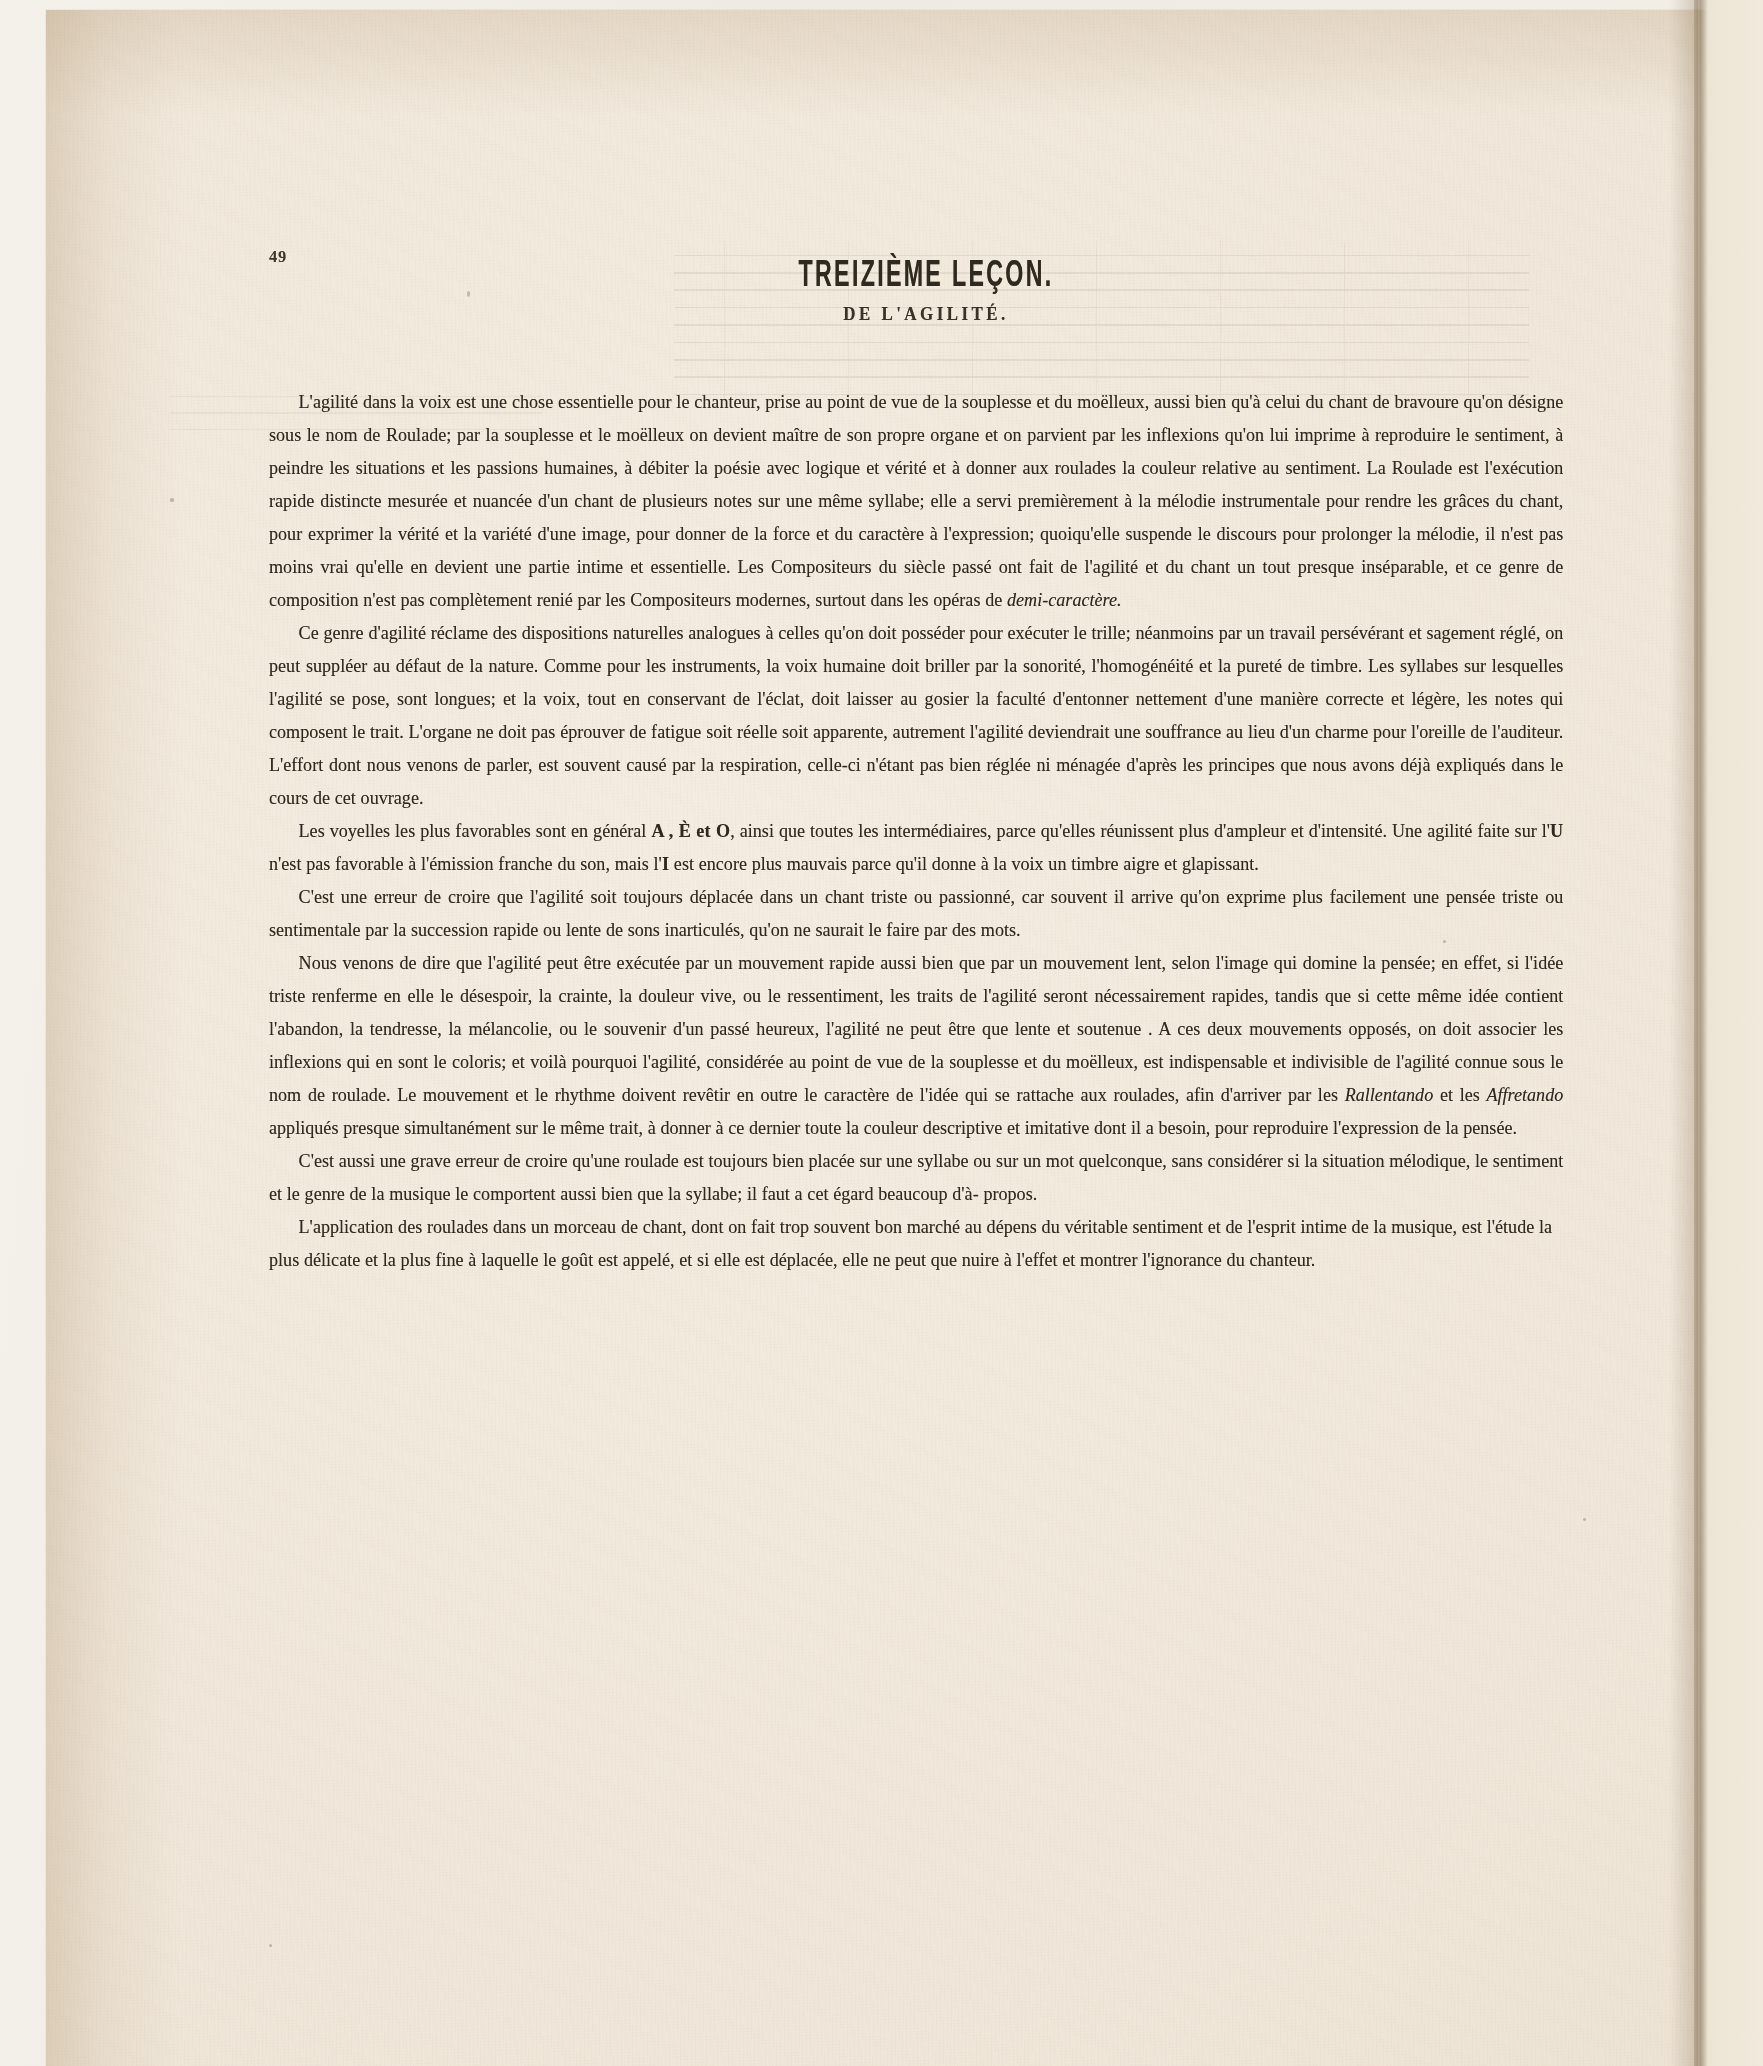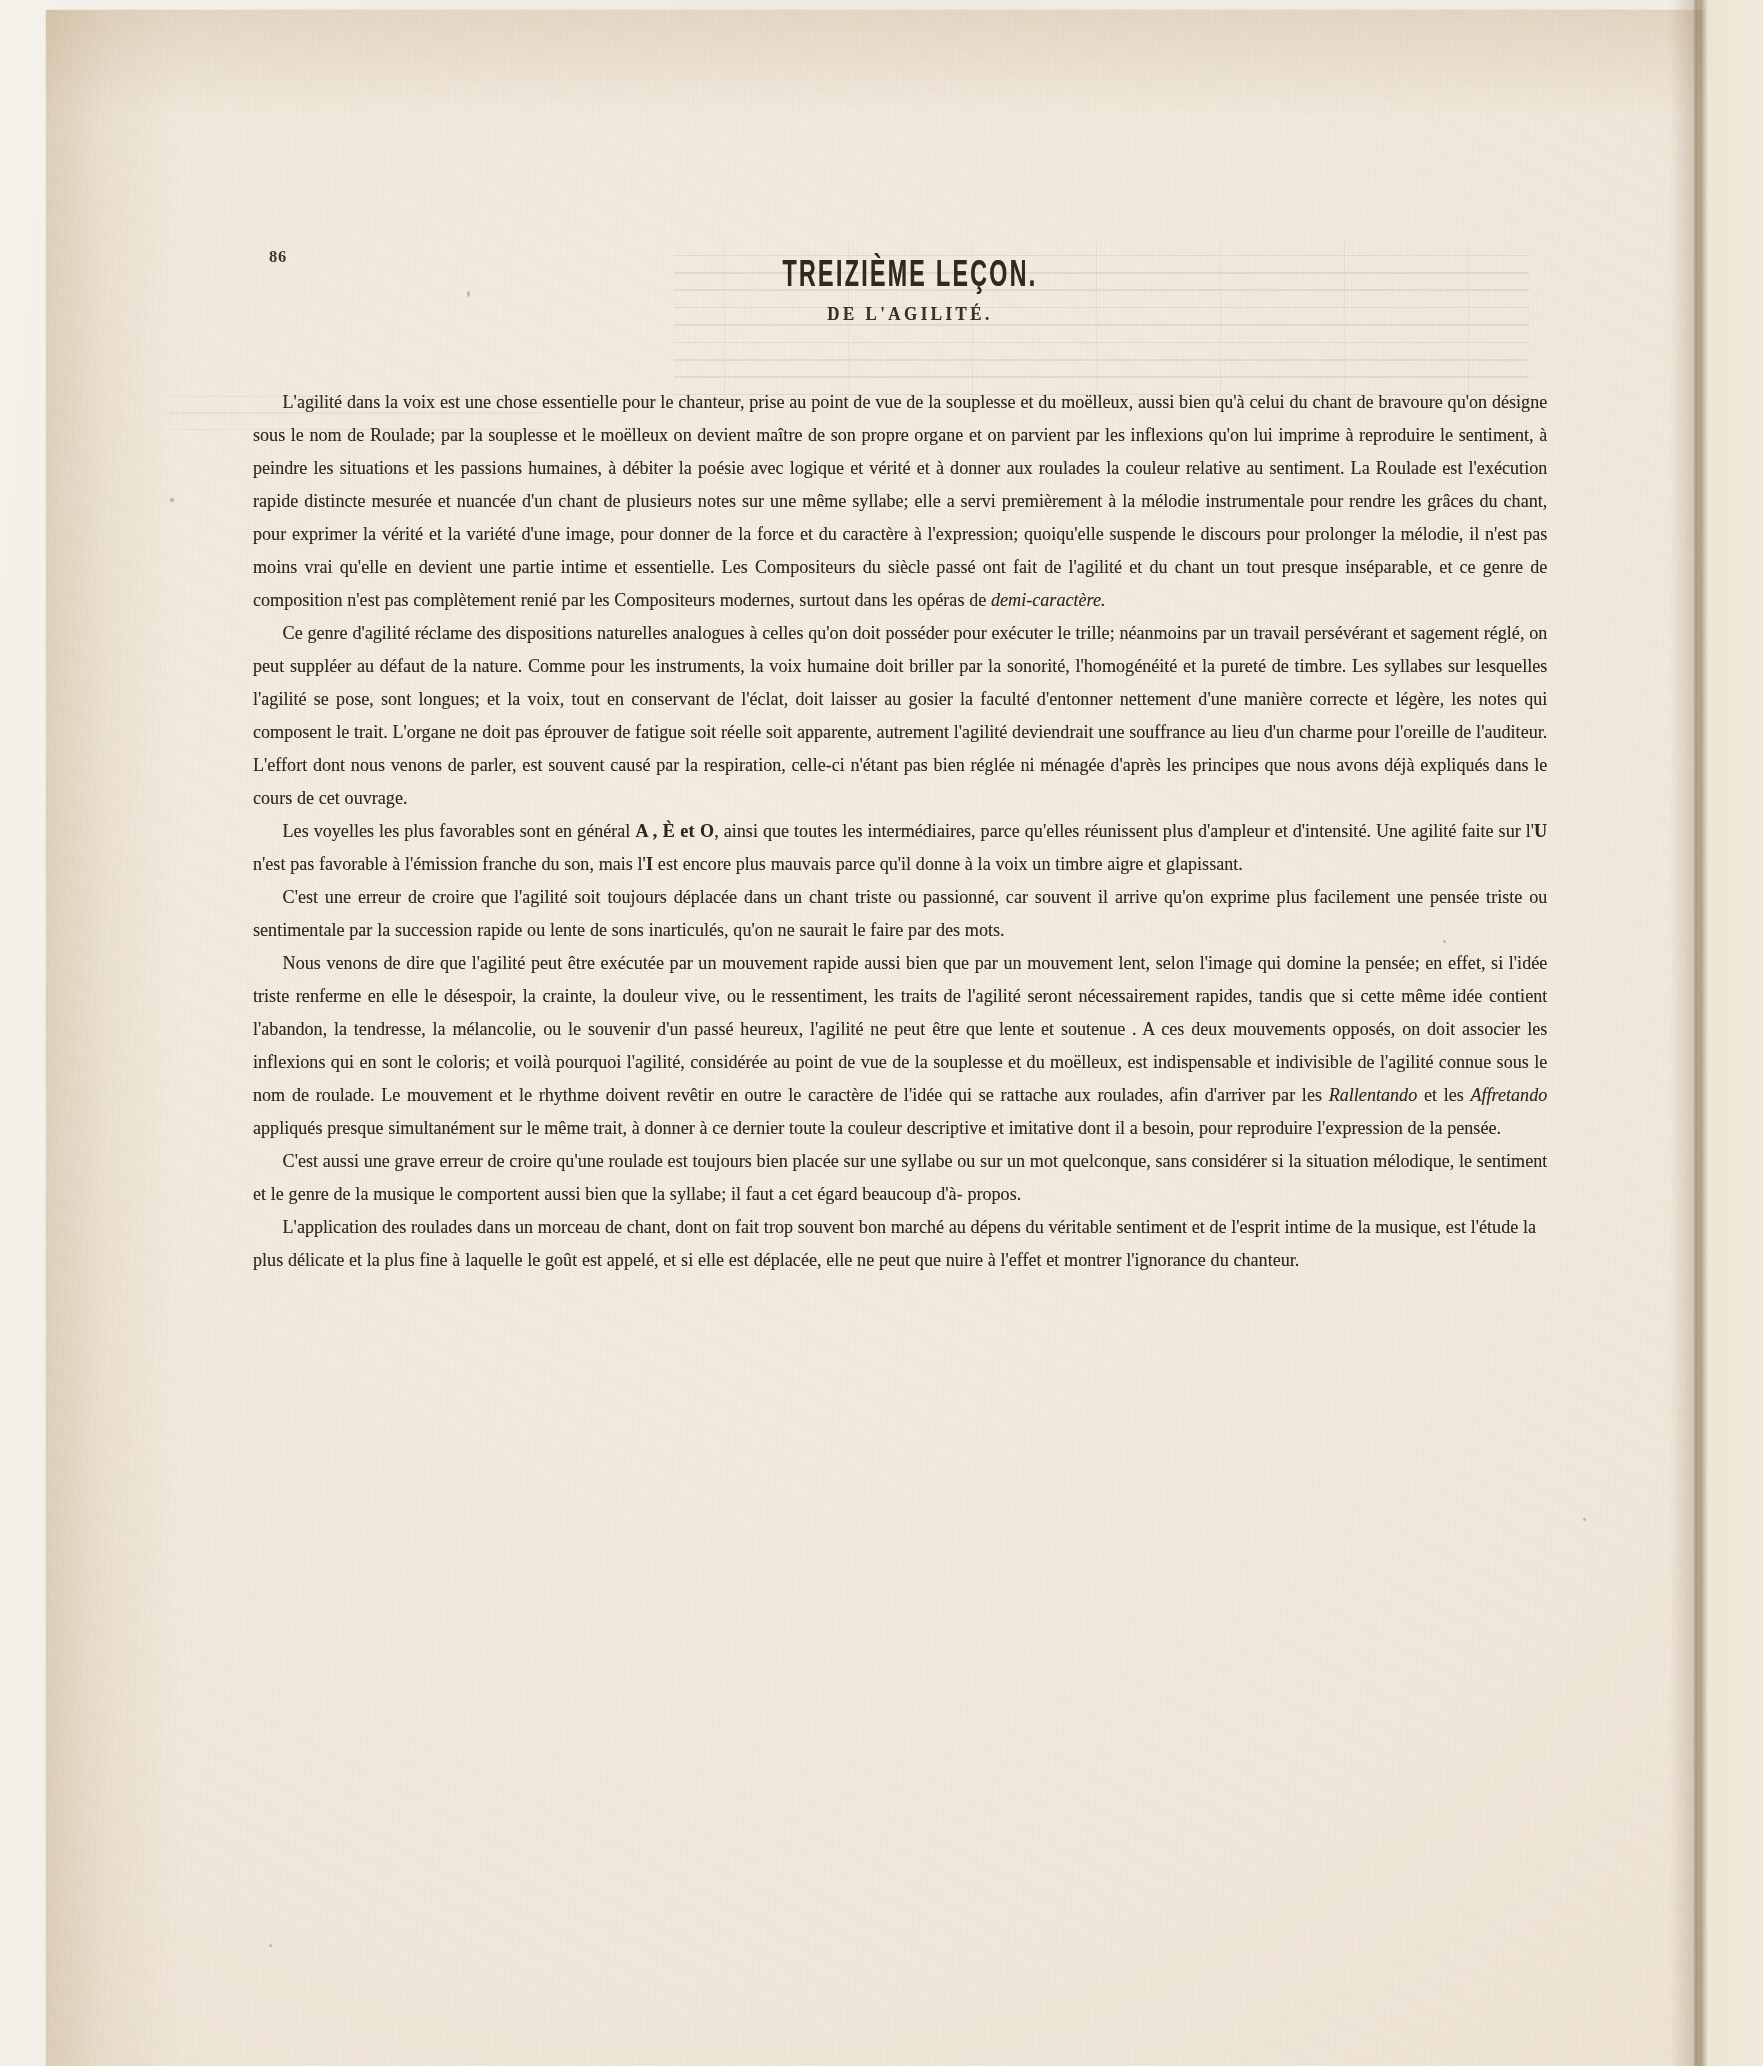--- a/index.html
+++ b/index.html
@@ -87,21 +87,21 @@
   #gutter-shadow {
     position: absolute;
     left: 1669px; top: 0; width: 29px; height: 2324px;
     background: linear-gradient(90deg, rgba(120,98,70,0) 0%, rgba(120,98,70,.28) 100%);
     pointer-events: none;
   }
 
   
   #type-area {
     position: absolute;
-    left: 253px;
+    left: 269px;
     top: 231px;
     width: 1314px;
   }
 
   #folio {
     position: absolute;
     left: 269px;
     top: 247px;
     font-size: 16.5px;
     font-weight: 700;
@@ -175,21 +175,21 @@
   <div class="speck" style="left:124px;top:488px;width:3.7px;height:3.7px;"></div>
   <div class="speck" style="left:421px;top:281px;width:2.9px;height:5.8px;"></div>
   <div class="speck" style="left:1397px;top:930px;width:3.3px;height:3.3px;"></div>
   <div class="speck" style="left:1537px;top:1508px;width:2.9px;height:2.9px;"></div>
   <div class="speck" style="left:223px;top:1934px;width:3.3px;height:3.3px;"></div>
 </div>
 
 <div id="gutter-shadow"></div>
 <div id="binding-gutter"></div>
 
-<div id="folio">86</div>
+<div id="folio">49</div>
 
 <div id="type-area">
 
   <h1 id="lesson-title">TREIZIÈME LEÇON.</h1>
   <div id="subtitle">DE L'AGILITÉ.</div>
 
   <div id="body-copy">
 
     <p><span>L'agilité dans la voix est une chose essentielle pour le chanteur, prise au point de vue de la souplesse et du moëlleux, aussi bien qu'à celui du chant de bravoure qu'on désigne sous le nom de Roulade; par la souplesse et le moëlleux on devient maître de son propre organe et on parvient par les inflexions qu'on lui imprime à reproduire le sentiment, à peindre les situations et les passions humaines, à débiter la poésie avec logique et vérité et à donner aux roulades la couleur relative au sentiment. La Roulade est l'exécution rapide distincte mesurée et nuancée d'un chant de plusieurs notes sur une même syllabe; elle a servi premièrement à la mélodie instrumentale pour rendre les grâces du chant, pour exprimer la vérité et la variété d'une image, pour donner de la force et du caractère à l'expression; quoiqu'elle suspende le discours pour prolonger la mélodie, il n'est pas moins vrai qu'elle en devient une partie intime et essentielle. Les Compositeurs du siècle passé ont fait de l'agilité et du chant un tout presque inséparable, et ce genre de composition n'est pas complètement renié par les Compositeurs modernes, surtout dans les opéras de </span><i>demi-caractère.</i></p>
 

